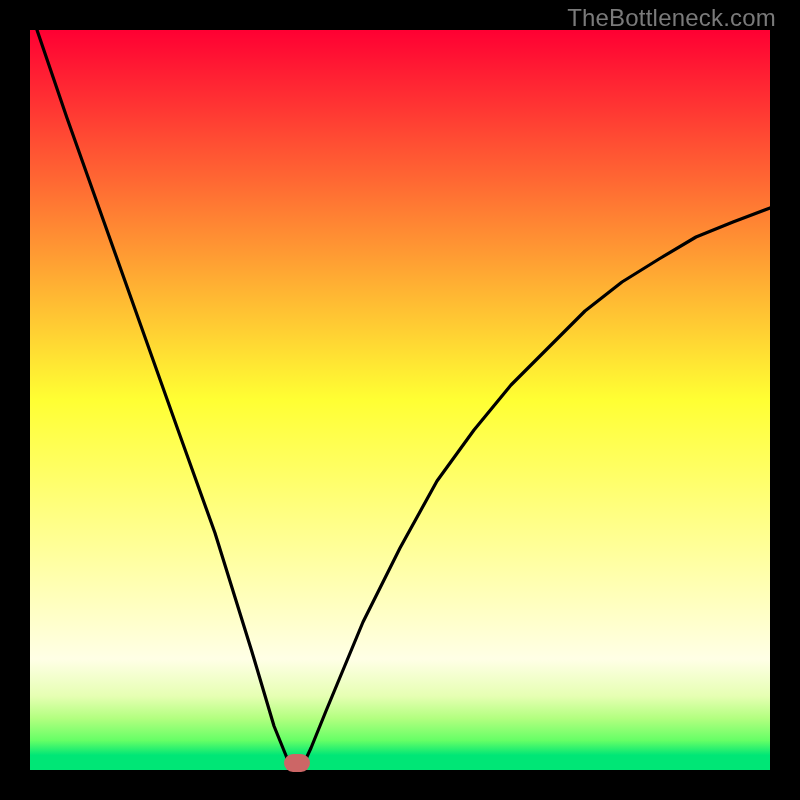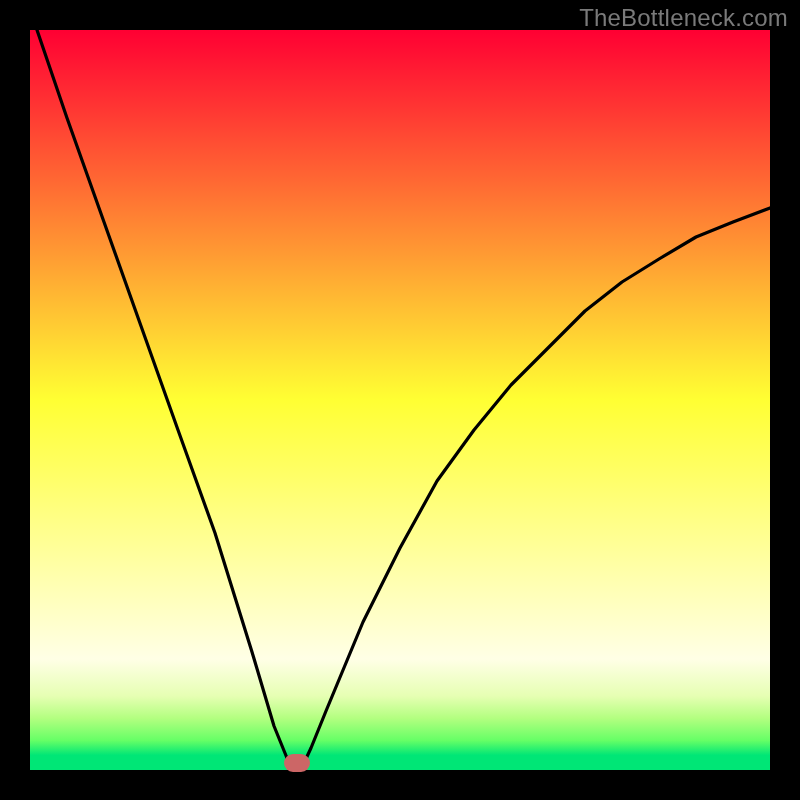--- a/index.html
+++ b/index.html
@@ -38,21 +38,21 @@
       #e6ffb3 90%,
       #b3ff80 93%,
       #66ff66 96%,
       #00e676 98%,
       #00e676 100%
     );
   }
   .watermark {
     position: absolute;
     top: 4px;
-    right: 12px;
+    right: 24px;
     font-family: Arial, sans-serif;
     font-size: 24px;
     color: #7a7a7a;
     font-weight: 400;
     letter-spacing: 0.2px;
   }
   .curve-svg {
     position: absolute;
     left: 0;
     top: 0;

